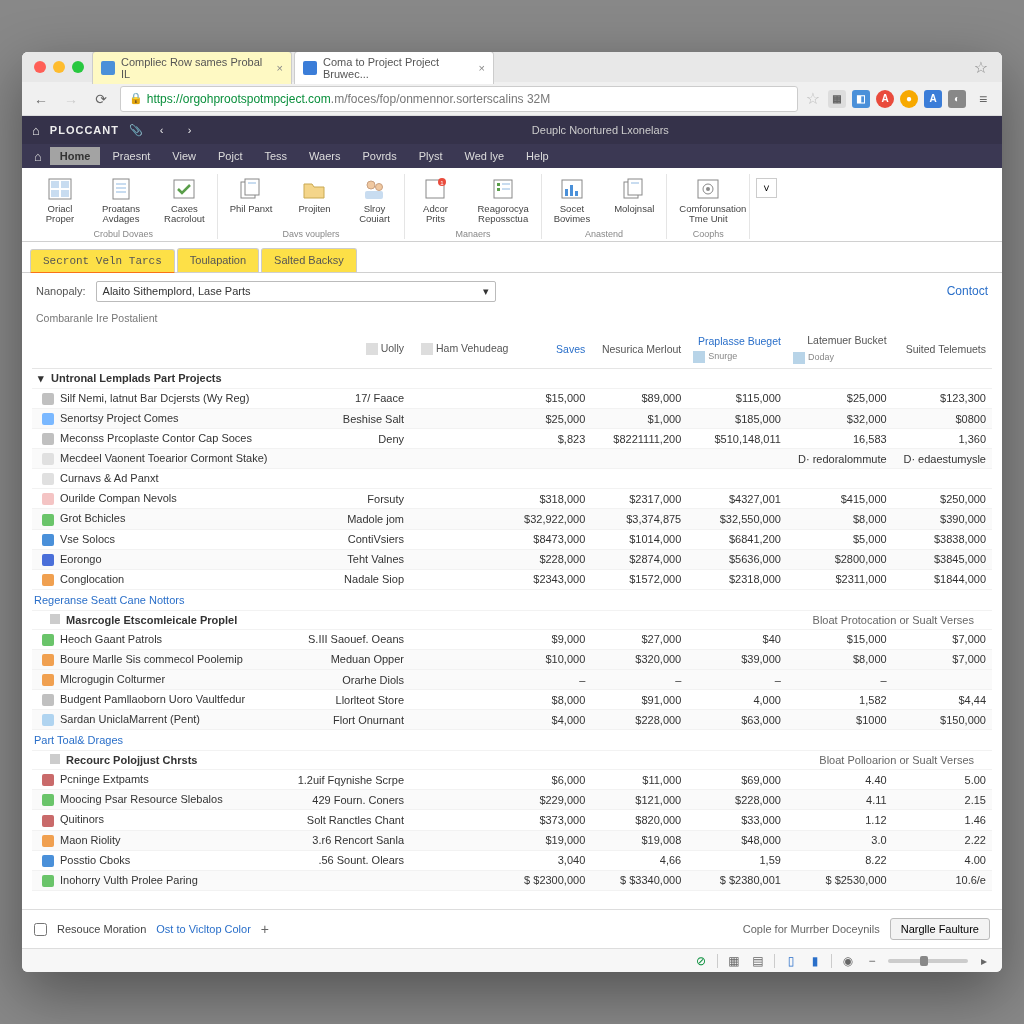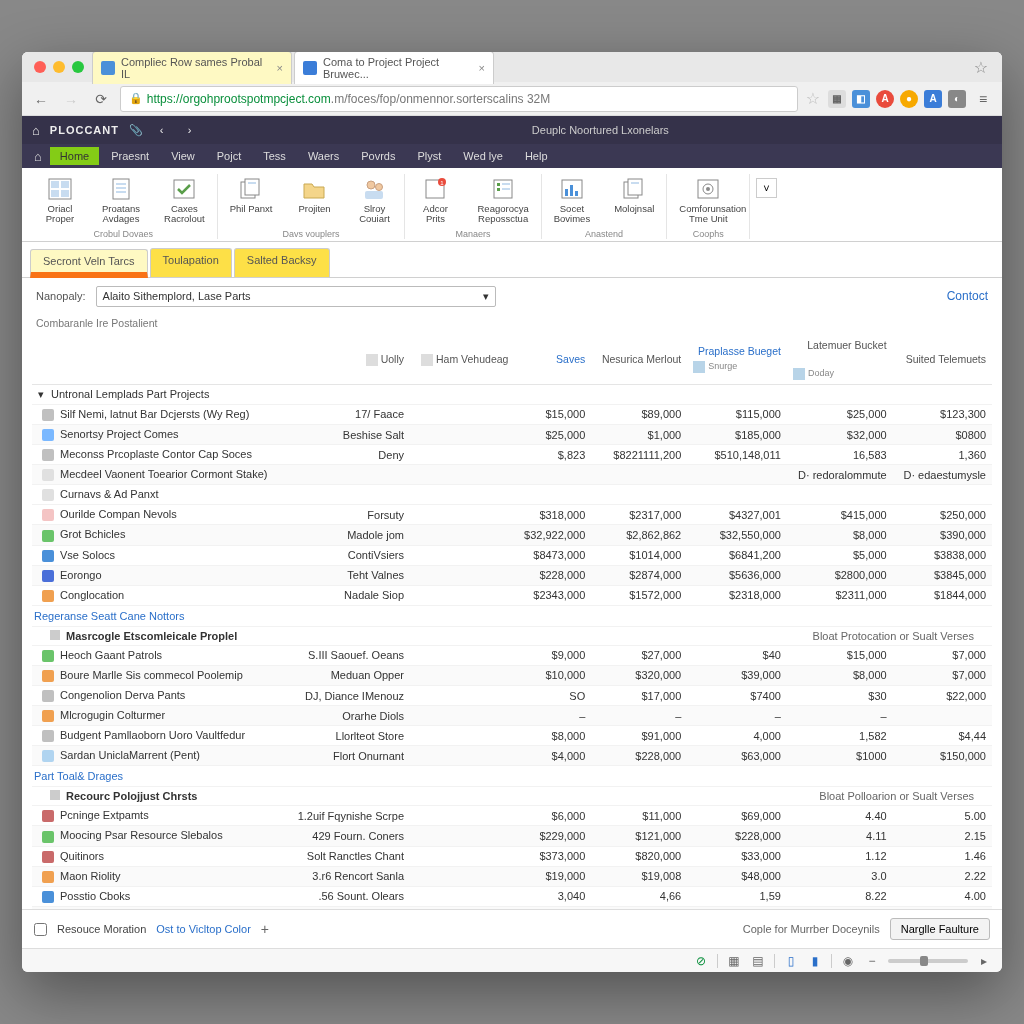--- a/index.html
+++ b/index.html
@@ -29,35 +29,35 @@
 
 
 .app-header { background: #35324a; color: #eee; height: 28px; display: flex; align-items: center; padding: 0 10px; font-size: 11px; gap: 10px; }
 .home-ic { font-size: 13px; }
 .app-nav { width: 18px; text-align: center; cursor: pointer; }
 .header-title { flex: 1; text-align: center; color: #ccc; font-size: 11px; }
 
 
 .menu-bar { background: #3b3853; color: #ddd; height: 24px; display: flex; align-items: center; padding: 0 6px; font-size: 11px; gap: 2px; }
 .menu-item { padding: 3px 10px; cursor: pointer; }
-.menu-item.active { background: #84cc16; color: #333; }
+.menu-item.active { background: #a3a3a3; color: #333; font-weight: bold; }
 
 
 .ribbon { background: #fff; border-bottom: 1px solid #d0d0d0; padding: 6px 8px 2px; display: flex; align-items: flex-start; }
 .ribbon-group { display: flex; flex-direction: column; align-items: center; border-right: 1px solid #e5e5e5; padding: 0 6px; }
 .ribbon-buttons { display: flex; gap: 12px; }
 .ribbon-btn { display: flex; flex-direction: column; align-items: center; padding: 2px 6px; cursor: pointer; min-width: 48px; }
 .ribbon-ic { width: 28px; height: 26px; display: flex; align-items: center; justify-content: center; position: relative; }
 .ribbon-lbl { font-size: 9.5px; color: #444; text-align: center; line-height: 1.1; margin-top: 2px; max-width: 58px; }
 .ribbon-group-lbl { font-size: 9px; color: #888; margin-top: 2px; }
 
 
 .tab-strip { display: flex; padding: 6px 8px 0; background: #fff; border-bottom: 1px solid #d0d0d0; gap: 2px; }
 .app-tab { padding: 5px 12px; font-size: 11px; color: #555; background: #fde047; border: 1px solid #ccc; border-bottom: none; border-radius: 3px 3px 0 0; cursor: pointer; }
-.app-tab.active { background: #fef9c3; border-bottom: 6px solid #f97316; position: relative; top: 1px; }
+.app-tab.active { background: #fde047; border-bottom: 1px solid #f97316; position: relative; top: 1px; font-family: Liberation Mono, monospace; }
 
 
 .filter-row { display: flex; align-items: center; padding: 8px 14px; background: #fff; gap: 10px; }
 .filter-label { color: #555; font-size: 11px; }
 .filter-select { flex: 0 0 400px; border: 1px solid #bbb; border-radius: 2px; padding: 3px 6px; font-size: 11px; background: #fff; color: #333; display: flex; justify-content: space-between; align-items: center; }
 .contact-link { margin-left: auto; color: #2a6fc9; font-size: 12px; cursor: pointer; }
 
 
 .table-wrap { flex: 1; overflow: auto; background: #fff; padding: 0 10px; }
 .subtitle { color: #777; font-size: 10.5px; padding: 2px 4px 6px; }
@@ -66,21 +66,21 @@
 .section-sub-right { color: #666; font-weight: normal; }
 table { width: 100%; border-collapse: collapse; font-size: 11px; }
 th { text-align: right; font-weight: normal; color: #555; padding: 4px 6px; border-bottom: 1px solid #e5e5e5; font-size: 10.5px; }
 th.left { text-align: left; }
 th .col-ic { display: inline-block; width: 12px; height: 12px; background: #ddd; margin-right: 3px; vertical-align: middle; }
 th.blue { color: #2a6fc9; }
 td { padding: 3px 6px; text-align: right; color: #333; border-bottom: 1px solid #f2f2f2; white-space: nowrap; }
 td.left { text-align: left; }
 td.left .row-ic { display: inline-block; width: 12px; height: 12px; margin: 0 6px 0 4px; vertical-align: middle; border-radius: 2px; }
 tr.alt td { background: #fafafa; }
-.group-row td { font-weight: normal; color: #333; }
+.group-row td { font-weight: bold; color: #333; }
 .expand-caret { display: inline-block; width: 10px; }
 
 
 .table-footer { display: flex; align-items: center; padding: 8px 12px; background: #fff; border-top: 1px solid #ddd; font-size: 11px; color: #444; gap: 10px; }
 .footer-link { color: #2a6fc9; cursor: pointer; }
 .btn-secondary { background: #f3f3f3; border: 1px solid #bbb; border-radius: 3px; padding: 4px 10px; font-size: 11px; cursor: pointer; }
 
 
 .status-bar { height: 24px; background: #f7f7f7; border-top: 1px solid #ddd; display: flex; align-items: center; justify-content: flex-end; padding: 0 10px; gap: 8px; color: #666; }
 .status-ic { width: 16px; height: 16px; display: flex; align-items: center; justify-content: center; cursor: pointer; font-size: 12px; }
@@ -321,21 +321,21 @@
     <div class="subtitle">Combaranle Ire Postalient</div>
     <table>
       <thead>
           <tr id="thead-row">
             <th class="left"></th>
             <th class=""><span class="col-ic"></span>Uolly</th>
             <th class=""><span class="col-ic"></span>Ham Vehudeag</th>
             <th class=" blue">Saves</th>
             <th class="">Nesurica Merlout</th>
             <th class=" blue">Praplasse Bueget<div style="font-size:9px;color:#888;text-align:left;margin-top:4px"><span class="col-ic" style="background:#b8d4e8"></span>Snurge</div></th>
-            <th class="">Latemuer Bucket<div style="font-size:9px;color:#888;text-align:left;margin-top:17px"><span class="col-ic" style="background:#b8d4e8"></span>Doday</div></th>
+            <th class="">Latemuer Bucket<div style="font-size:9px;color:#888;text-align:left;margin-top:6px"><span class="col-ic" style="background:#b8d4e8"></span>Doday</div></th>
             <th class="">Suited Telemuets</th>
           </tr>
         </thead>
       <tbody id="tbody">
           <tr class="group-row">
             <td class="left" colspan="8"><span class="expand-caret">▾</span> Untronal Lemplads Part Projects</td>
           </tr>
           <tr>
             <td class="left"><span class="row-ic" style="background:#c0c0c0"></span>Silf Nemi, latnut Bar Dcjersts (Wy Reg)</td>
             <td>17/ Faace</td>
@@ -394,21 +394,21 @@
             <td>$2317,000</td>
             <td>$4327,001</td>
             <td>$415,000</td>
             <td>$250,000</td>
           </tr>
           <tr class="alt">
             <td class="left"><span class="row-ic" style="background:#6ac46a"></span>Grot Bchicles</td>
             <td>Madole jom</td>
             <td></td>
             <td>$32,922,000</td>
-            <td>$2,862,862</td>
+            <td>$3,374,875</td>
             <td>$32,550,000</td>
             <td>$8,000</td>
             <td>$390,000</td>
           </tr>
           <tr>
             <td class="left"><span class="row-ic" style="background:#4a90d9"></span>Vse Solocs</td>
             <td>ContiVsiers</td>
             <td></td>
             <td>$8473,000</td>
             <td>$1014,000</td>
@@ -459,30 +459,20 @@
           </tr>
           <tr class="alt">
             <td class="left"><span class="row-ic" style="background:#f0a050"></span>Boure Marlle Sis commecol Poolemip</td>
             <td>Meduan Opper</td>
             <td></td>
             <td>$10,000</td>
             <td>$320,000</td>
             <td>$39,000</td>
             <td>$8,000</td>
             <td>$7,000</td>
-          </tr>
-          <tr>
-            <td class="left"><span class="row-ic" style="background:#c0c0c0"></span>Congenolion Derva Pants</td>
-            <td>DJ, Diance IMenouz</td>
-            <td></td>
-            <td>SO</td>
-            <td>$17,000</td>
-            <td>$7400</td>
-            <td>$30</td>
-            <td>$22,000</td>
           </tr>
           <tr class="alt">
             <td class="left"><span class="row-ic" style="background:#f0a050"></span>Mlcrogugin Colturmer</td>
             <td>Orarhe Diols</td>
             <td></td>
             <td>–</td>
             <td>–</td>
             <td>–</td>
             <td>–</td>
             <td></td>

